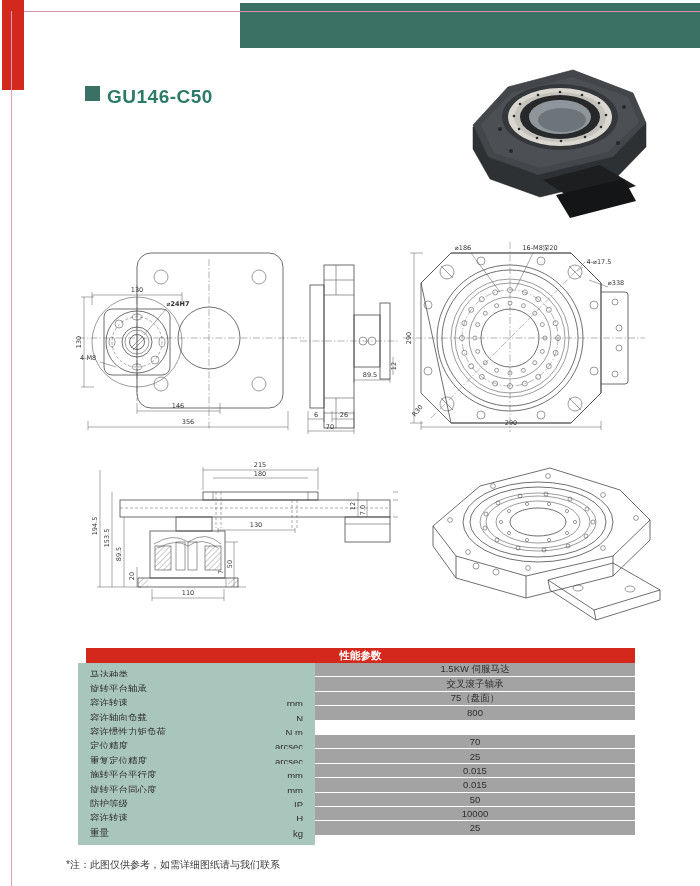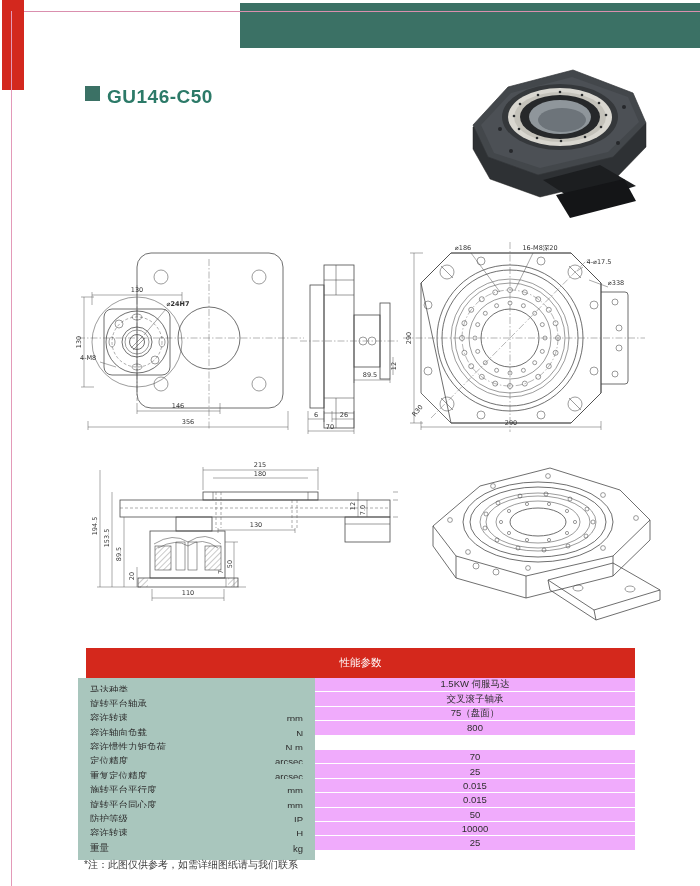--- a/index.html
+++ b/index.html
@@ -10,28 +10,28 @@
   #red-bar{left:2px;top:0;width:22px;height:90px;background:#d3281e;}
   #green-bar{left:240px;top:3px;width:460px;height:45px;background:#3b7165;}
   #pink-hline{left:24px;top:11px;width:676px;height:1px;background:#da8fae;z-index:3;}
   #pink-vline{left:11px;top:11px;width:1px;height:875px;background:#e39ab8;}
   
   #title-block{left:85px;top:86px;display:flex;gap:7px;}
   #title-square{width:15px;height:15px;background:#3b7165;display:inline-block;}
   #title-text{font-size:19px;font-weight:bold;color:#2c7a68;letter-spacing:0.5px;}
   
   #spec-table{left:78px;top:648px;width:557px;}
-  .t-header{height:30px;background:#d4281c;color:#ffffff;font-size:10.5px;font-weight:normal;
+  .t-header{height:15px;background:#d4281c;color:#ffffff;font-size:10.5px;font-weight:bold;
             display:flex;align-items:center;justify-content:center;margin-left:8px;}
   .t-row{display:flex;height:13.4px;border-bottom:1px solid #ffffff;font-size:9.5px;color:#2f2f2f;}
   .c-label{width:237px;background:#a9c6bd;display:flex;align-items:center;justify-content:space-between;
            padding:12px 12px;box-sizing:border-box;}
-  .c-value{width:320px;background:#f0abfc;display:flex;align-items:center;justify-content:center;}
+  .c-value{width:320px;background:#a3a3a3;display:flex;align-items:center;justify-content:center;}
   
-  #footer-note{left:84px;top:858px;font-size:10px;color:#3a3a3a;}
+  #footer-note{left:66px;top:858px;font-size:10px;color:#3a3a3a;}
   
   svg{overflow:visible;}
   .ln{fill:none;stroke:#4a4a4a;stroke-width:0.8;}
   .lnt{fill:none;stroke:#4a4a4a;stroke-width:0.55;}
   .cl{fill:none;stroke:#6a6a6a;stroke-width:0.5;stroke-dasharray:7 2 1.5 2;}
   .dsh{fill:none;stroke:#5a5a5a;stroke-width:0.5;stroke-dasharray:3 2;}
   .dim{fill:none;stroke:#555;stroke-width:0.5;}
   .dt{font-size:6.5px;fill:#333;font-family:"DejaVu Sans",sans-serif;}
 </style>
 </head>

